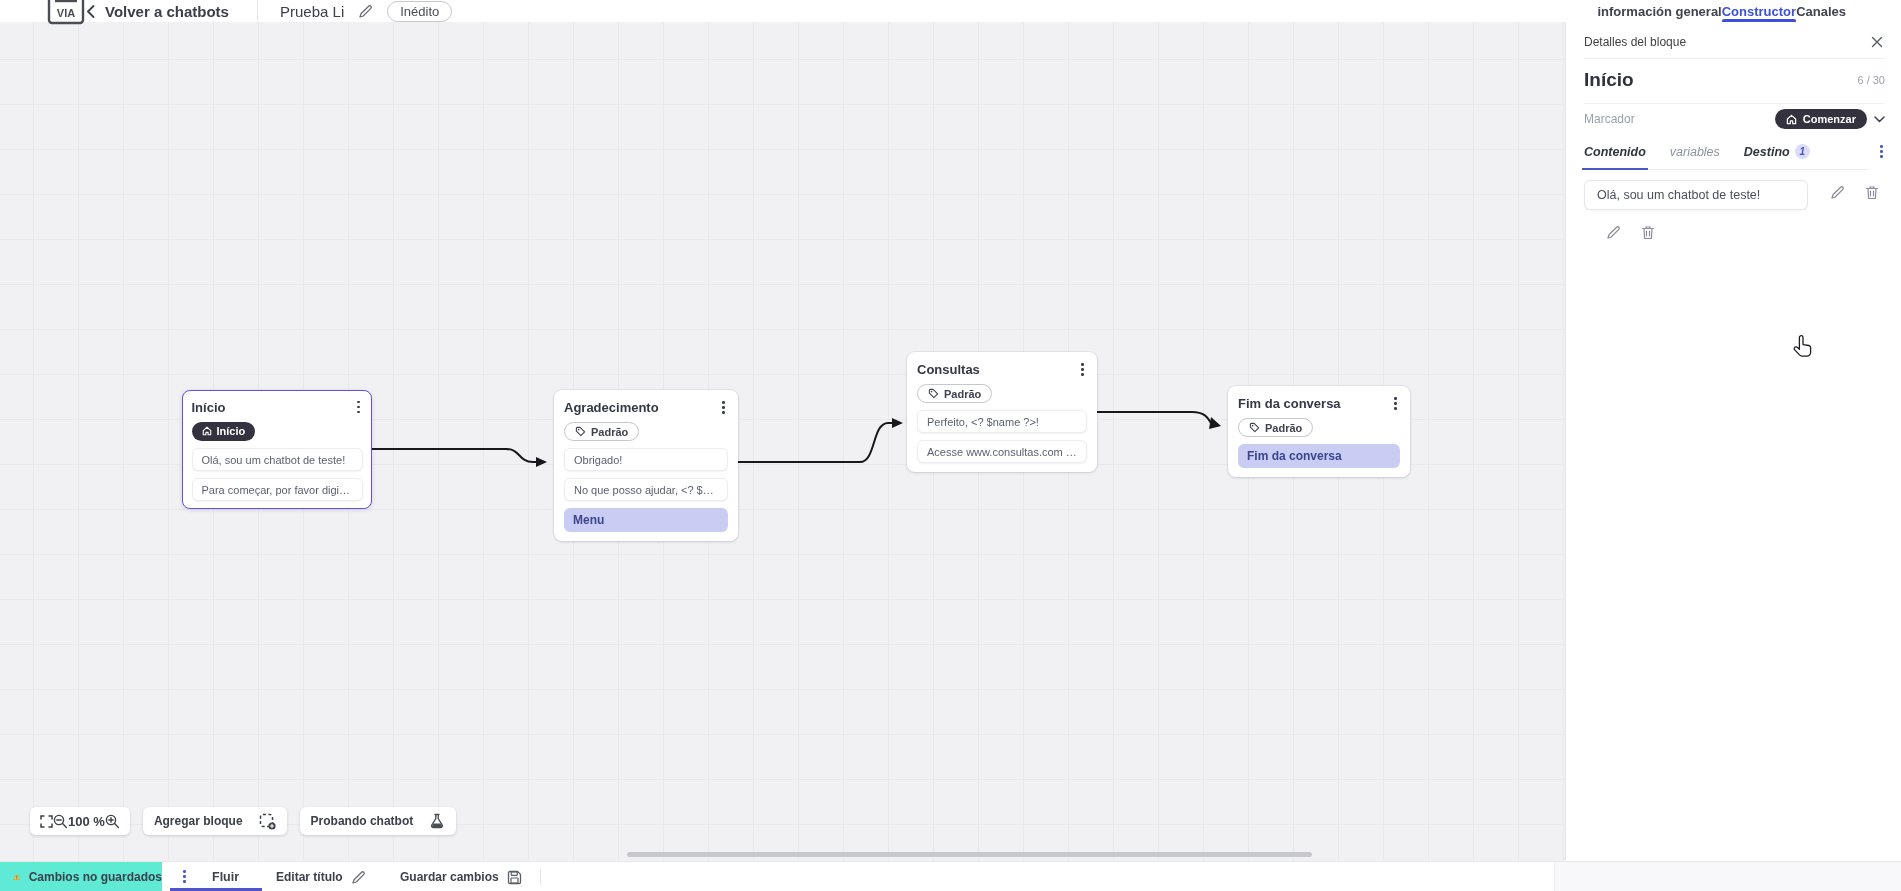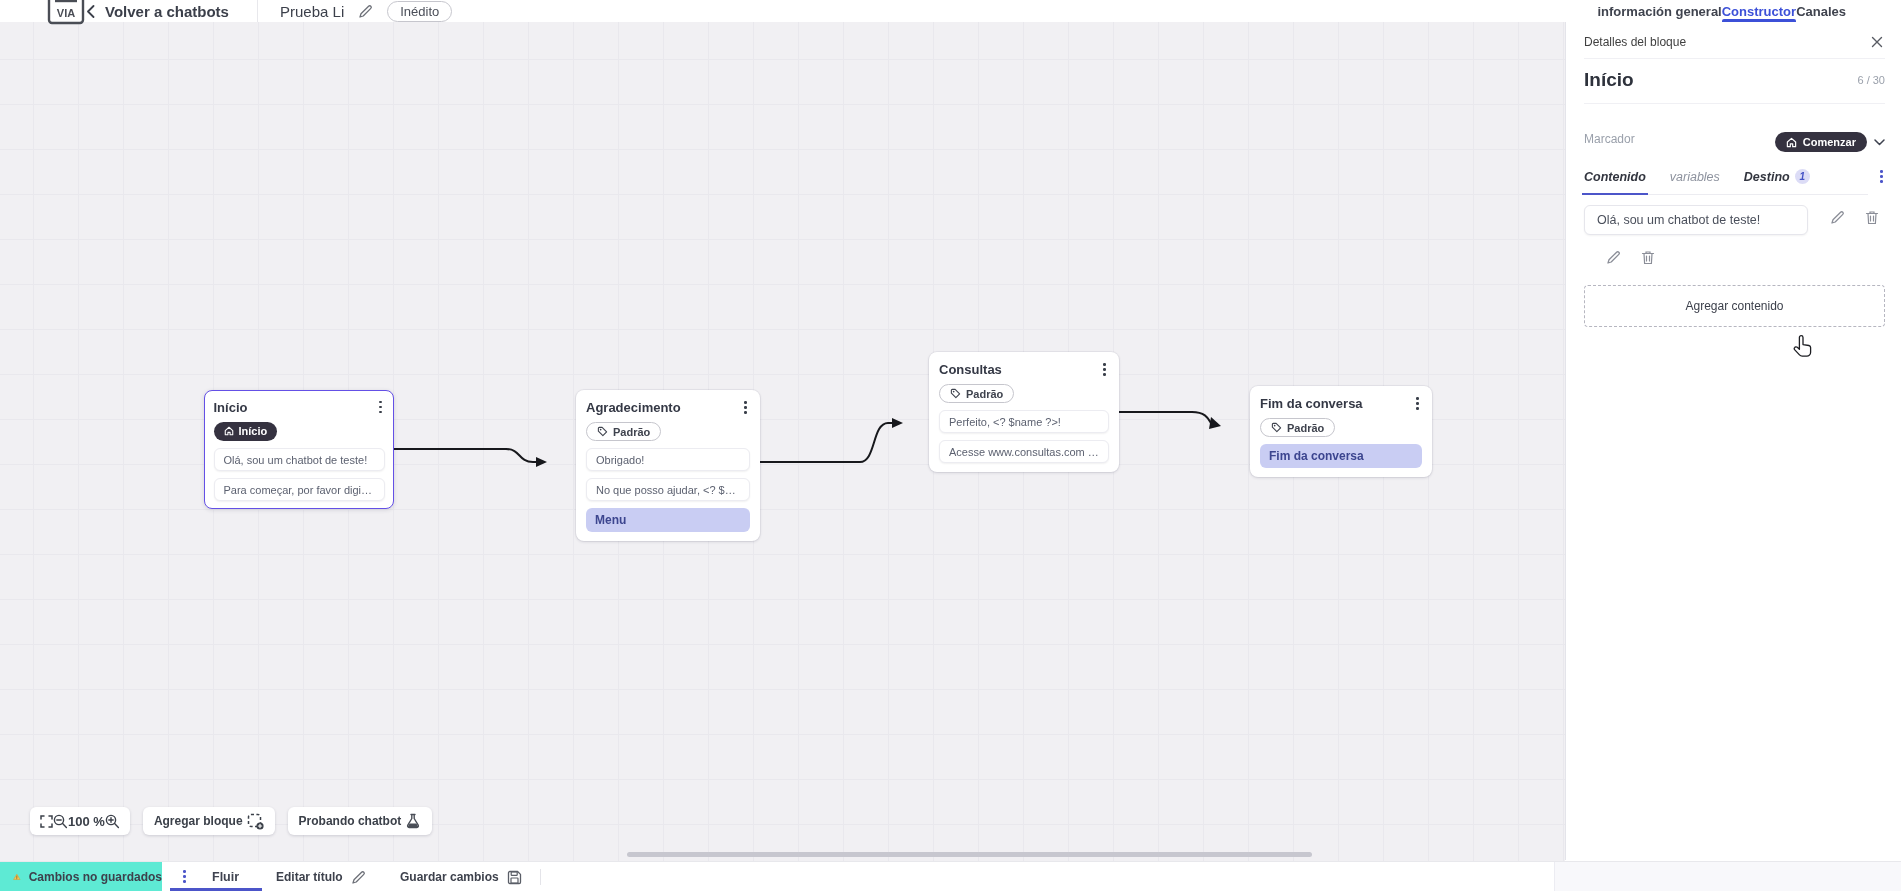--- a/index.html
+++ b/index.html
@@ -22,21 +22,21 @@
 
   
   .canvas { position:absolute; left:0; top:22px; width:1565px; height:839px;
     background-color:#f1f0f3;
     background-image:linear-gradient(#e9e8ed 1px, transparent 1px),linear-gradient(90deg,#e9e8ed 1px, transparent 1px);
     background-size:45px 45px; background-position:-12px -8px; }
   .wires { position:absolute; left:0; top:0; width:1565px; height:839px; pointer-events:none; }
 
   
   .block { position:absolute; background:#fff; border-radius:8px; padding:9px 10px;
-    box-shadow:0 1px 3px rgba(45,45,70,.14), 0 0 0 1px rgba(45,45,70,.05); cursor:grab;margin-left:22px; }
+    box-shadow:0 1px 3px rgba(45,45,70,.14), 0 0 0 1px rgba(45,45,70,.05); cursor:grab; }
   .block.selected { box-shadow:0 1px 4px rgba(45,45,70,.15); border:1.5px solid #6450e6; padding:7.5px 8.5px; }
   .block-head { display:flex; align-items:flex-start; justify-content:space-between; height:18px; }
   .block-title { font-size:13px; font-weight:700; color:#343845; line-height:17px; white-space:nowrap; }
   .kebab { display:flex; flex-direction:column; gap:2.5px; padding:2px 3px; cursor:pointer; }
   .kebab i { width:2.6px; height:2.6px; border-radius:50%; background:#3a3f4a; }
   .badge-dark { margin-top:5px; display:inline-flex; align-items:center; gap:5px; background:#353240; color:#fff;
     border-radius:10px; padding:0 10px; height:19px; font-size:11px; font-weight:700; }
   .badge-outline { margin-top:5px; display:inline-flex; align-items:center; gap:5px; background:#fff; color:#3f434e;
     border:1px solid #c6c6cd; border-radius:10px; padding:0 10px; height:19px; font-size:11px; font-weight:700; }
   .msg { margin-top:7px; height:23px; background:#fff; border:1px solid #ececf1; border-radius:6px;
@@ -44,34 +44,34 @@
     white-space:nowrap; overflow:hidden; text-overflow:ellipsis; line-height:14px; }
   .btn-item { margin-top:7px; height:24px; background:#c9cdf3; border-radius:6px; padding:5px 9px;
     font-size:12px; font-weight:700; color:#3c458f; line-height:14px; cursor:pointer; white-space:nowrap; overflow:hidden; }
 
   
   .controls { position:absolute; left:30px; top:785px; display:flex; gap:13px; }
   .ctrl-box { background:#fff; border-radius:6px; box-shadow:0 1px 3px rgba(45,45,70,.18); height:28px;
     display:flex; align-items:center; padding:0 10px; }
   .ctrl-box .txt { font-size:13px; font-weight:700; color:#3b4049; }
   .ctrl-btn { background:#fff; border-radius:6px; box-shadow:0 1px 3px rgba(45,45,70,.18); height:28px;
-    display:flex; align-items:center; padding:0 11px; gap:4px; font-size:12px; font-weight:700; color:#3b4049; cursor:pointer; white-space:nowrap; }
+    display:flex; align-items:center; padding:0 11px; gap:16px; font-size:12px; font-weight:700; color:#3b4049; cursor:pointer; white-space:nowrap; }
   .icon-btn { display:flex; align-items:center; cursor:pointer; }
   .hscroll { position:absolute; left:627px; top:830px; width:685px; height:5px; background:#c7c7cf; border-radius:3px; cursor:pointer; }
 
   
   .panel { position:absolute; left:1565px; top:22px; width:336px; height:838px; background:#fff; border-left:1px solid #e4e4ea; }
   .panel-inner { padding:12px 16px 0 18px; }
   .panel-head { display:flex; align-items:center; justify-content:space-between; padding-bottom:8px; border-bottom:1px solid #f0f0f4; }
   .panel-head-title { font-size:12px; color:#404040; }
   .close-x { cursor:pointer; display:flex; padding:2px; }
   .panel-title-row { margin-top:10px; display:flex; align-items:center; justify-content:space-between; padding-bottom:12px; border-bottom:1px solid #f0f0f4; }
   .panel-title { font-size:19px; font-weight:600; color:#2e323c; }
   .char-count { font-size:11px; color:#9aa0ab; }
-  .marker-row { margin-top:28px; display:flex; align-items:flex-start; justify-content:space-between; height:24px; }
+  .marker-row { margin-top:3px; display:flex; align-items:center; justify-content:space-between; height:24px; }
   .marker-label { font-size:12px; color:#9aa0ab; }
   .marker-value { display:flex; align-items:center; gap:7px; cursor:pointer; }
   .pill-dark { display:inline-flex; align-items:center; gap:6px; background:#353240; color:#fff; border-radius:11px;
     padding:5px 11px; height:20px; font-size:11px; font-weight:700; }
   .panel-tabs { margin-top:13px; display:flex; align-items:flex-end; }
   .tabs-left { flex:1; display:flex; gap:24px; border-bottom:1px solid #ececf1; padding-bottom:10px;font-style:italic; }
   .p-tab { font-size:12.5px; color:#32353f; font-weight:600; cursor:pointer; position:relative; display:flex; align-items:center; gap:5px; }
   .p-tab.dim { color:#8d929e; font-weight:400; }
   .p-tab.active { font-weight:700; }
   .p-tab.active::after { content:""; position:absolute; left:-2px; right:-2px; bottom:-11px; height:2px; background:#4c55c9; }
@@ -346,21 +346,20 @@
             </svg>
         </span>
         <span class="icon-btn">
           <svg width="14" height="15" viewBox="0 0 14 15">
               <path d="M1.5 3.5 H12.5 M5 3.5 V2 H9 V3.5 M3 3.5 L3.6 13.5 H10.4 L11 3.5 M5.5 6 V11 M8.5 6 V11" fill="none" stroke="#8b8e98" stroke-width="1.2" stroke-linecap="round"></path>
             </svg>
         </span>
       </div>
     </div>
 
-    <div class="dashed-add">Agregar contenido</div>
   </div>
 </aside>
 
 <footer class="bottombar">
   <div class="bb-warning">
     <svg width="16" height="14" viewBox="0 0 16 14">
         <path d="M8 1.2 L14.8 12.3 H1.2 Z" fill="#f6c453" stroke="#dd9c2e" stroke-width="1.1" stroke-linejoin="round"></path>
         <path d="M8 5 V8.6" stroke="#5b4a1e" stroke-width="1.3" stroke-linecap="round"></path>
         <circle cx="8" cy="10.6" r="0.9" fill="#5b4a1e"></circle>
       </svg>

